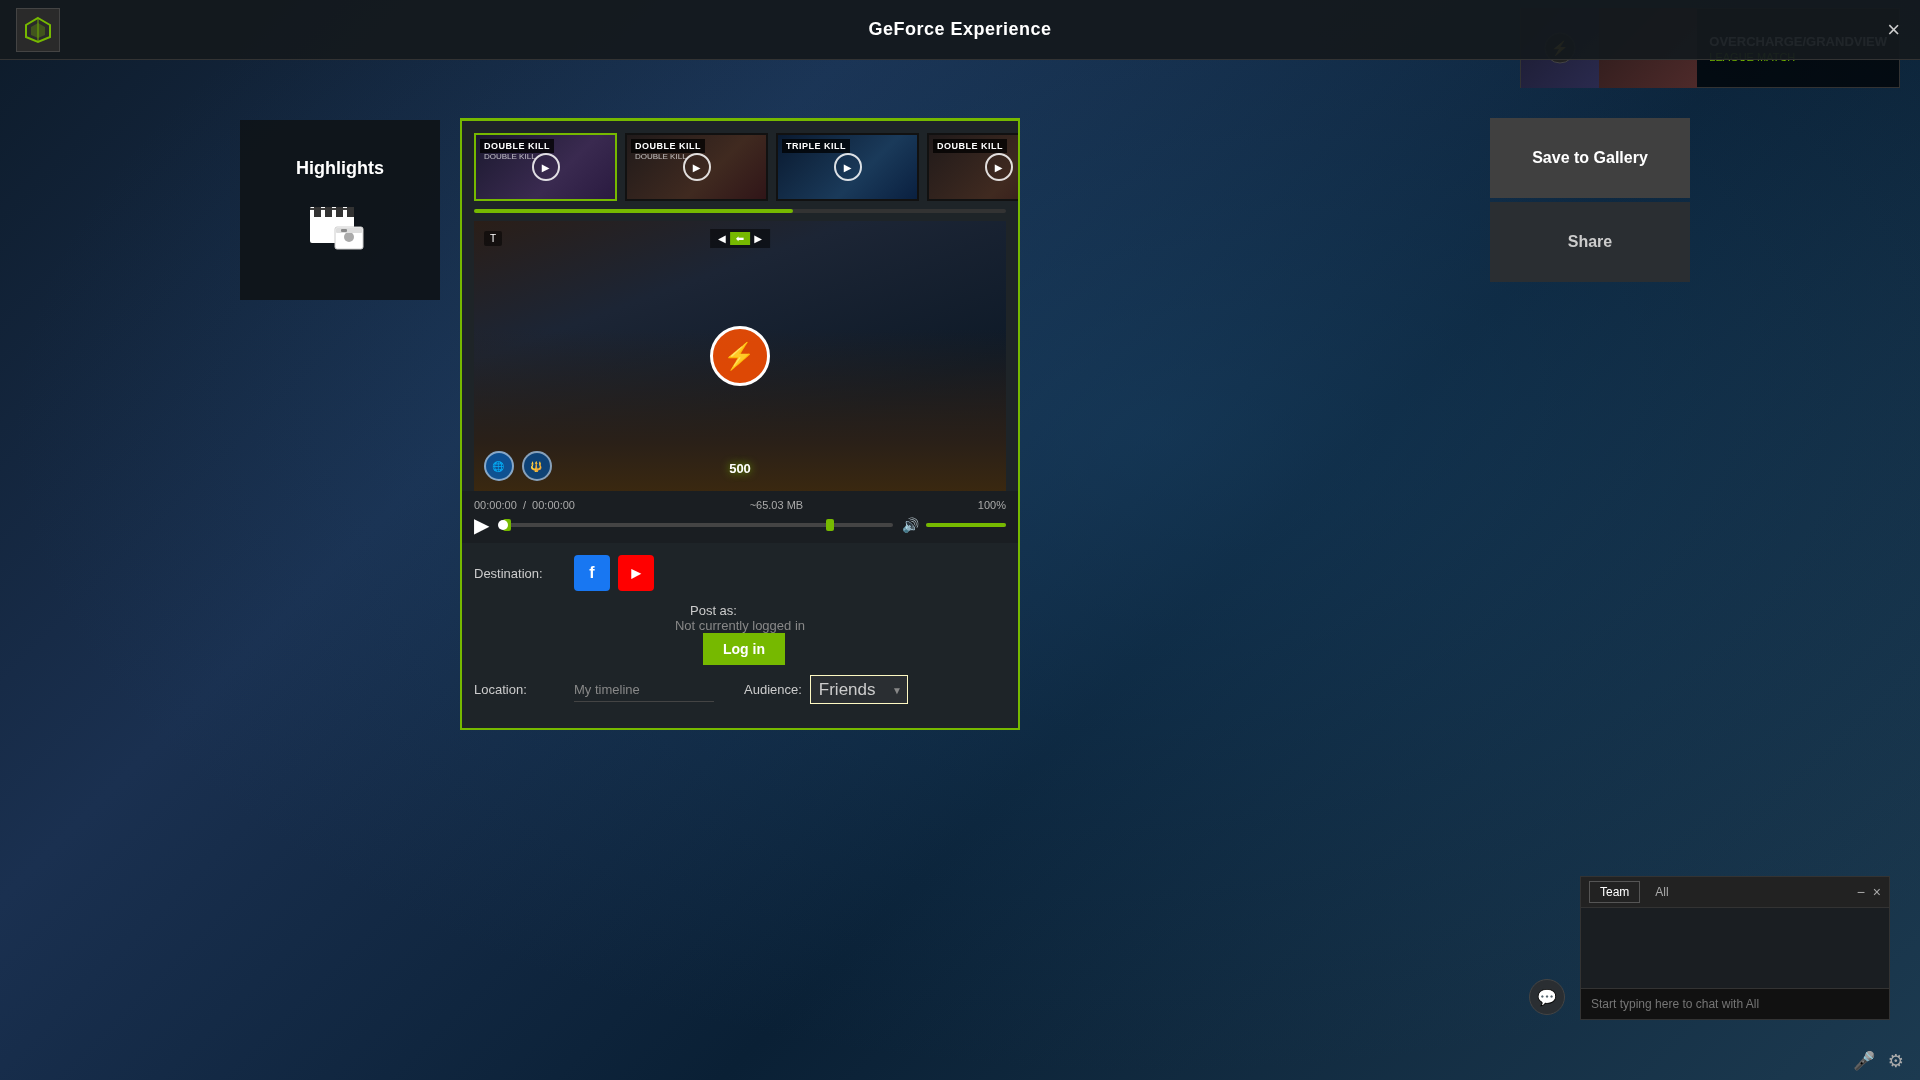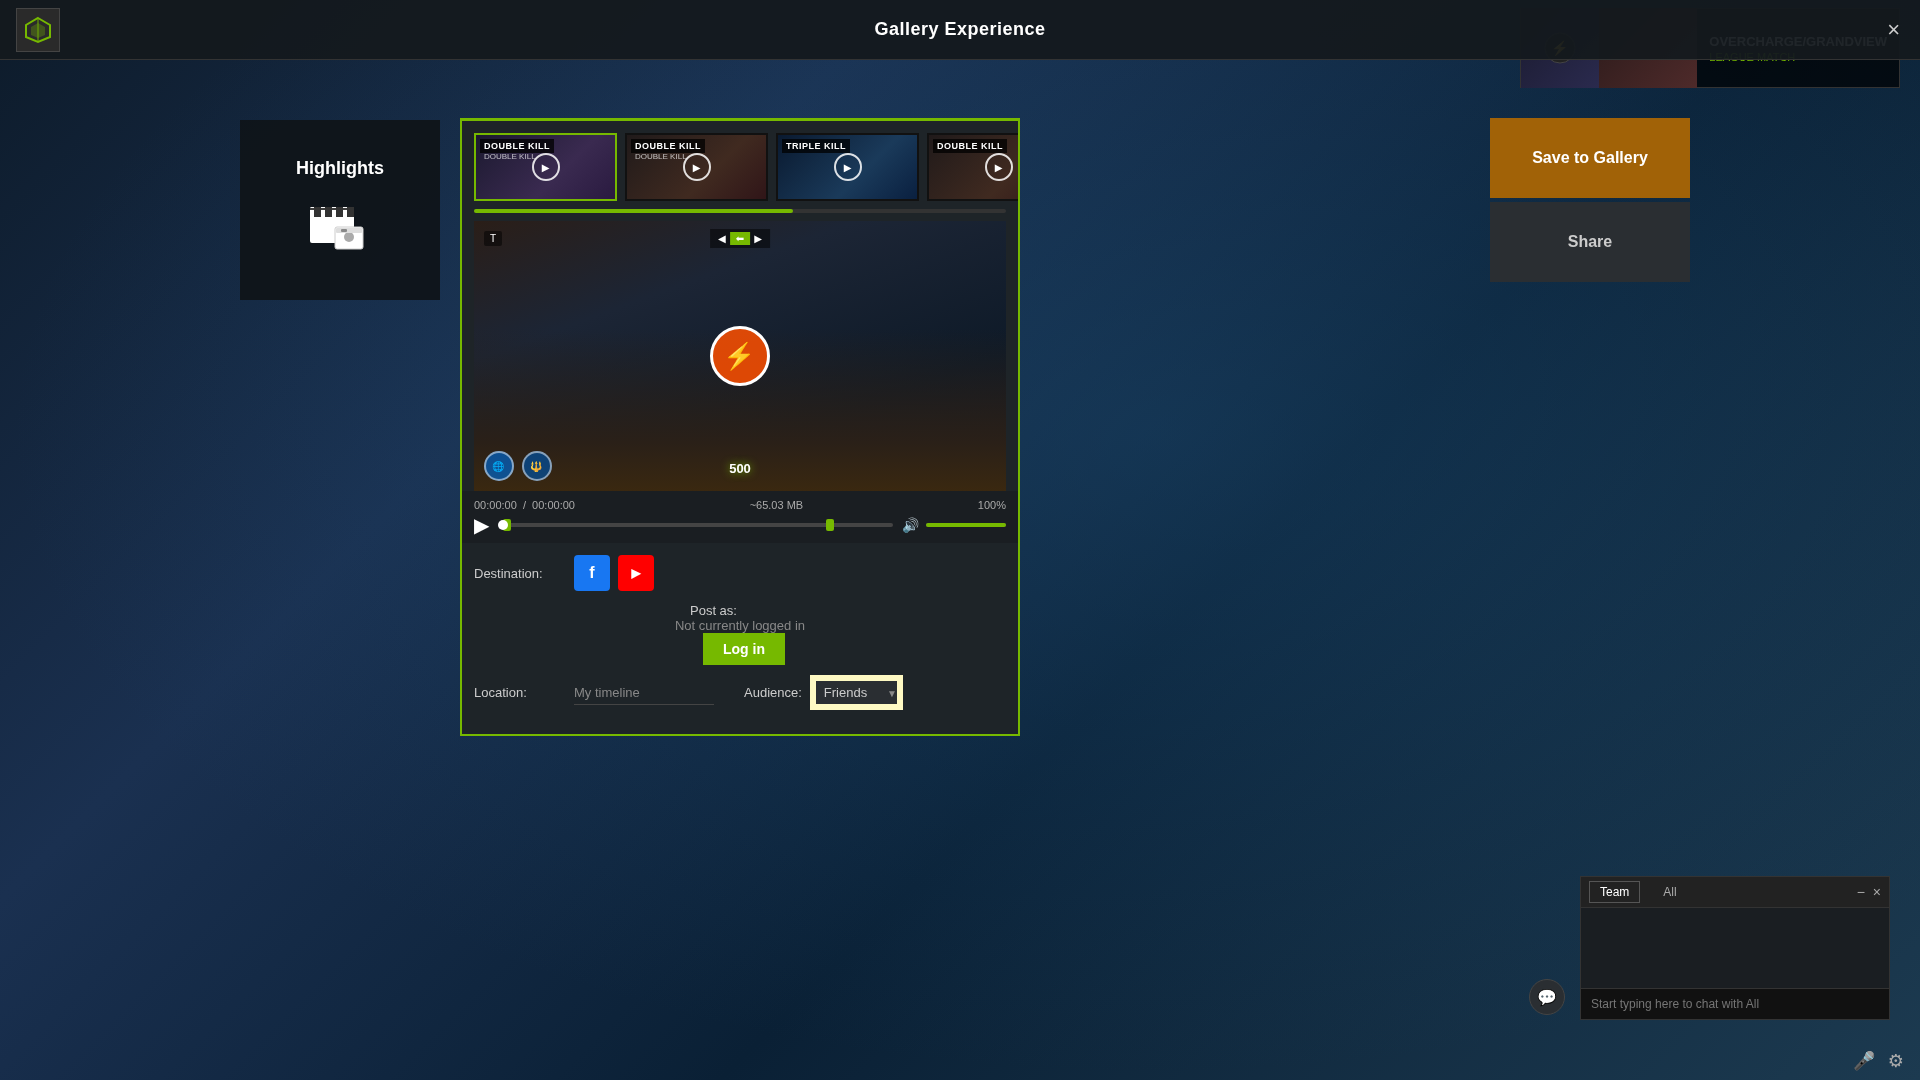--- a/index.html
+++ b/index.html
@@ -468,23 +468,23 @@
       width: 140px;
     }
     .audience-label {
       color: #ccc;
       font-size: 13px;
       margin-left: 30px;
       flex-shrink: 0;
     }
     .audience-select {
       background: #2a2e32;
-      border: 6px solid #fef9c3;
+      border: 1px solid #fef9c3;
       color: #ccc;
-      font-size: 13px;
+      font-size: 17px;
       padding: 4px 24px 4px 8px;
       margin-left: 8px;
       cursor: pointer;
       appearance: none;
       -webkit-appearance: none;
       position: relative;
     }
     .select-wrapper {
       position: relative;
       display: inline-block;
@@ -513,21 +513,21 @@
       display: flex;
       align-items: center;
       justify-content: center;
       font-size: 16px;
       font-weight: 600;
       cursor: pointer;
       border: none;
       margin-bottom: 4px;
     }
     .action-btn-primary {
-      background: #a16207;
+      background: #404040;
       color: #fff;
     }
     .action-btn-secondary {
       background: #2a2e32;
       color: #ccc;
     }
 
     
     .chat-panel {
       position: absolute;
@@ -541,21 +541,21 @@
     .chat-header {
       display: flex;
       align-items: center;
       justify-content: space-between;
       background: #222;
       padding: 4px 8px;
       border-bottom: 1px solid #333;
     }
     .chat-tabs {
       display: flex;
-      gap: 12px;
+      gap: 4px;
     }
     .chat-tab {
       color: #aaa;
       font-size: 12px;
       padding: 3px 10px;
       cursor: pointer;
       background: transparent;
       border: 1px solid transparent;
     }
     .chat-tab.active {
@@ -604,21 +604,21 @@
 <div class="bg-layer"></div>
 
 <div class="top-bar">
   <div class="top-bar-logo">
     <svg width="28" height="28" viewBox="0 0 28 28">
       <polygon points="14,2 26,9 26,21 14,26 2,21 2,9" fill="none" stroke="#76b900" stroke-width="2"></polygon>
       <polygon points="14,7 21,11 21,19 14,22 7,19 7,11" fill="#76b900" opacity="0.3"></polygon>
       <line x1="14" y1="2" x2="14" y2="26" stroke="#76b900" stroke-width="1.5" opacity="0.6"></line>
     </svg>
   </div>
-  <span class="top-bar-title">Gallery Experience</span>
+  <span class="top-bar-title">GeForce Experience</span>
   <button class="top-bar-close">×</button>
 </div>
 
 <div class="game-info-panel" style="top:8px;right:20px;">
   <div class="game-thumb">
     <svg width="40" height="40" viewBox="0 0 40 40">
       <circle cx="20" cy="20" r="15" fill="#222" stroke="#444"></circle>
       <text x="20" y="25" text-anchor="middle" fill="#76b900" font-size="14">⚡</text>
     </svg>
   </div>

